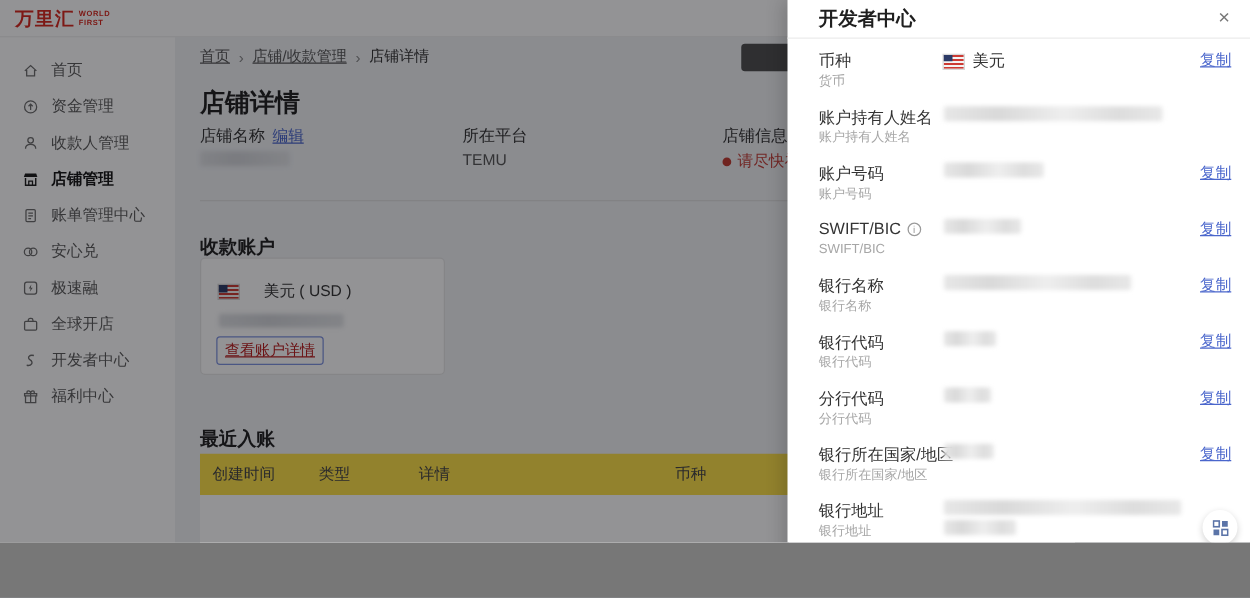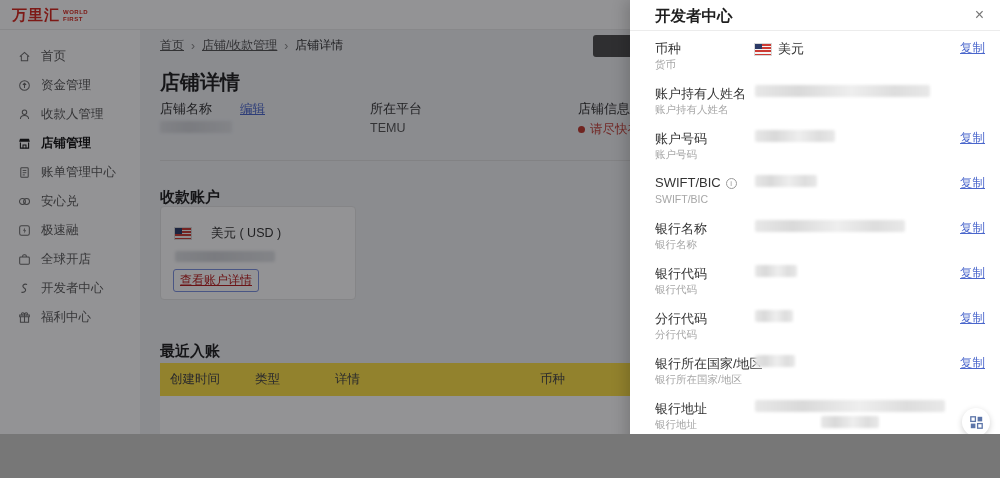--- a/index.html
+++ b/index.html
@@ -26,21 +26,21 @@
   .content{position:absolute;left:140px;top:30px;width:860px;height:448px;background:#f0f2f5;z-index:1;}
   .breadcrumb{position:absolute;left:20px;top:7px;font-size:12px;color:#555;display:flex;align-items:center;gap:7px;}
   .bc-item.link{text-decoration:underline;cursor:pointer;}
   .bc-item:last-child{color:#333;}
   .bc-sep{color:#888;font-size:12px;}
   .hidden-btn{position:absolute;left:453px;top:5px;width:60px;height:22px;background:#4d4d4d;border-radius:3px;cursor:pointer;}
   .page-title{position:absolute;left:20px;top:26px;font-size:20px;font-weight:bold;color:#1f1f1f;}
   .f-label{position:absolute;top:70px;font-size:13px;color:#333;}
   .f-value{position:absolute;top:91px;font-size:12.5px;color:#555;}
   .c1{left:20px;} .c2{left:230px;} .c3{left:438px;}
-  .edit-link,.now-link{color:#4a66cc;text-decoration:underline;margin-left:28px;cursor:pointer;font-size:12.5px;}
+  .edit-link,.now-link{color:#4a66cc;text-decoration:underline;margin-left:6px;cursor:pointer;font-size:12.5px;}
   .alert-line{display:flex;align-items:center;gap:5px;color:#c44038;}
   .dot{width:7px;height:7px;border-radius:50%;background:#c0392f;}
   .divider{position:absolute;left:20px;top:130px;width:825px;height:1px;background:#e0e0e0;}
   .sec-title{position:absolute;left:20px;font-size:15px;font-weight:bold;color:#1f1f1f;}
   .sec-accounts{top:146px;} .sec-recent{top:300px;}
   .acct-card{position:absolute;left:20px;top:176px;width:196px;height:94px;background:#fff;border:1px solid #e6e6e6;border-radius:4px;}
   .acct-cur{position:absolute;left:14px;top:18px;display:flex;align-items:center;gap:20px;font-size:12.5px;color:#333;}
   .acct-blur{position:absolute;left:14px;top:44px;}
   .view-link{position:absolute;left:12px;top:62px;border:1px solid #7e92e0;border-radius:3px;padding:2px 6px;font-size:12px;color:#b91c1c;text-decoration:underline;cursor:pointer;}
   .table{position:absolute;left:20px;top:333px;width:700px;}
@@ -61,21 +61,21 @@
   
   .drawer{position:absolute;left:630px;top:0;width:370px;height:478px;background:#fff;z-index:10;box-shadow:-4px 0 14px rgba(0,0,0,.18);}
   .d-head{position:absolute;left:0;top:0;right:0;height:31px;border-bottom:1px solid #ececec;}
   .d-title{position:absolute;left:25px;top:0;line-height:31px;font-size:15.5px;font-weight:bold;color:#1f1f1f;}
   .d-close{position:absolute;right:16px;top:0;line-height:30px;font-size:16px;color:#777;cursor:pointer;}
   .d-rows{position:absolute;left:0;top:31px;right:0;bottom:41px;padding-top:7px;overflow:hidden;}
   .d-row{position:relative;height:45px;}
   .d-label{position:absolute;left:25px;top:2px;font-size:13px;color:#333;white-space:nowrap;}
   .info-i{display:inline-block;width:11px;height:11px;margin-left:5px;border:1px solid #9a9a9a;border-radius:50%;color:#9a9a9a;font-size:8px;line-height:10px;text-align:center;vertical-align:1px;cursor:pointer;}
   .d-sub{position:absolute;left:25px;top:20px;font-size:10.5px;color:#a6a6a6;white-space:nowrap;}
-  .d-value{position:absolute;left:125px;top:2px;display:flex;flex-direction:column;align-items:center;}
+  .d-value{position:absolute;left:125px;top:2px;display:flex;flex-direction:column;}
   .d-value .flagline{display:flex;align-items:center;gap:7px;font-size:13px;color:#333;}
   .d-copy{position:absolute;right:15px;top:2px;font-size:12.5px;color:#4a66cc;text-decoration:underline;cursor:pointer;}
   .d-foot{position:absolute;left:0;right:0;bottom:0;height:41px;border-top:1px solid #f0f0f0;background:#fff;}
   .cert-btn{position:absolute;left:15px;top:7px;padding:6px 13px;background:#fff;border:1px solid #f3a9b0;border-radius:4px;color:#f25767;font-size:13px;cursor:pointer;}
 
   
   .us-flag{position:relative;display:inline-block;width:16px;height:11px;background:repeating-linear-gradient(180deg,#cc3a33 0 1.6px,#f4f4f4 1.6px 3.2px);outline:1px solid #d8d8d8;flex:0 0 16px;}
   .us-flag .canton{position:absolute;left:0;top:0;width:7px;height:5.5px;background:#2b3a66;}
 
   

